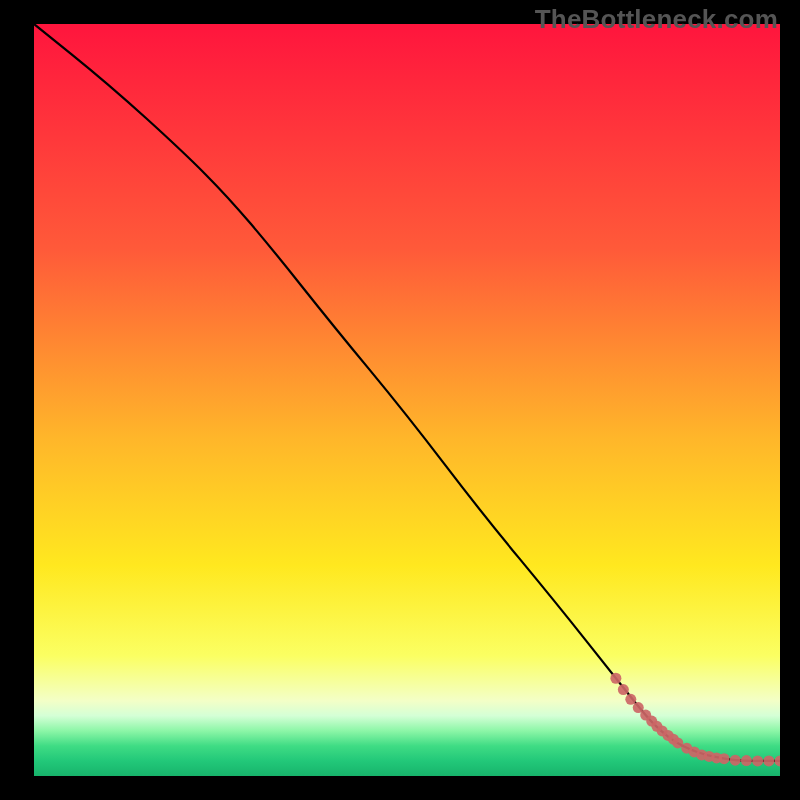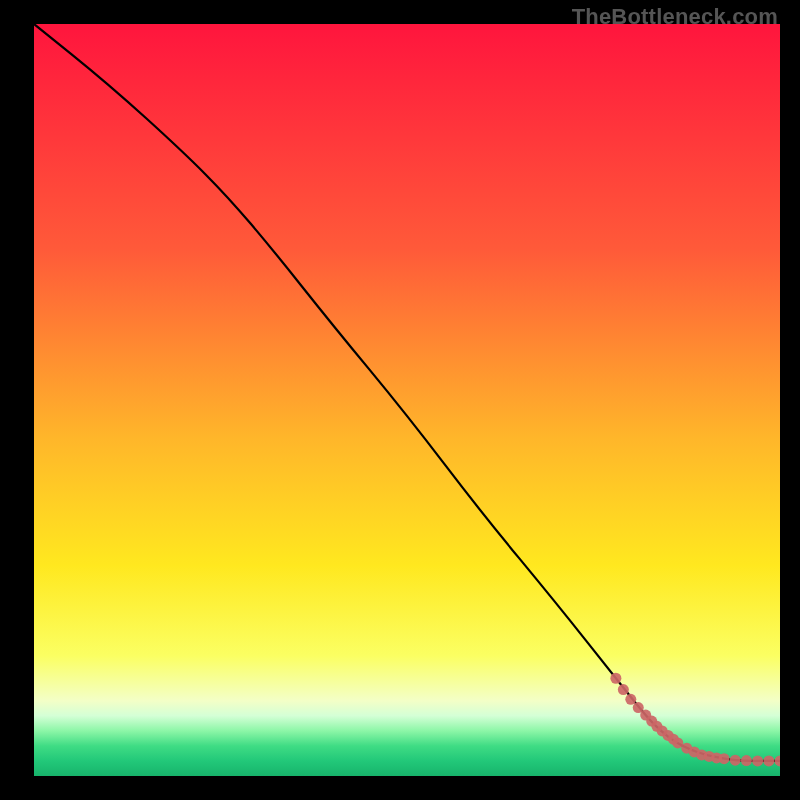--- a/index.html
+++ b/index.html
@@ -22,21 +22,21 @@
     left: 34px;
     top: 24px;
     width: 746px;
     height: 752px;
     overflow: hidden;
   }
   .attribution {
     position: absolute;
     top: 4px;
     right: 22px;
-    font-size: 22px;
+    font-size: 26px;
     font-weight: 600;
     color: #555;
     letter-spacing: 0.2px;
     user-select: none;
     margin-left: 11px;
   }
   svg { display: block; }
 </style>
 </head>
 <body>

